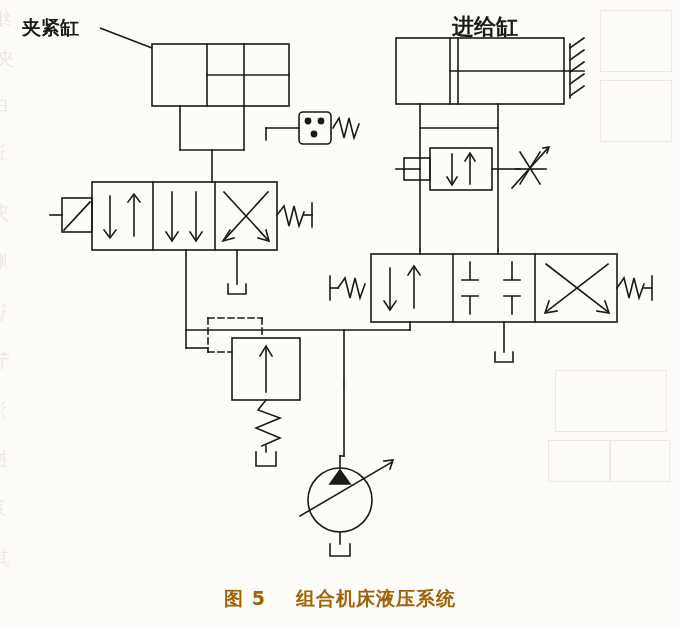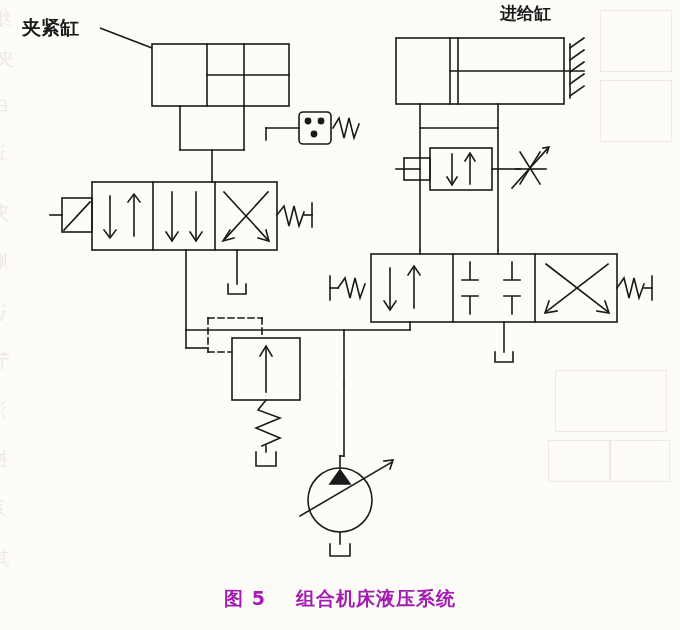--- a/index.html
+++ b/index.html
@@ -54,33 +54,32 @@
     font-weight: bold;
     white-space: nowrap;
   }
   #label-clamp {
     left: 22px;
     top: 15px;
     font-size: 19px;
   }
   #label-feed {
     left: 452px;
-    top: 2px;
-    font-size: 17px;
-    margin-left: 48px;
+    top: 12px;
+    font-size: 22px;
   }
   #caption {
     position: absolute;
     left: 0;
     top: 586px;
     width: 680px;
     text-align: center;
     font-size: 19px;
     font-weight: bold;
-    color: #a21caf;
+    color: #a16207;
     letter-spacing: 1px;
   }
   #caption .fig-no { margin-right: 30px; }
 </style>
 </head>
 <body>
 
 <div id="page">
 
   <div class="ghost-layer">

